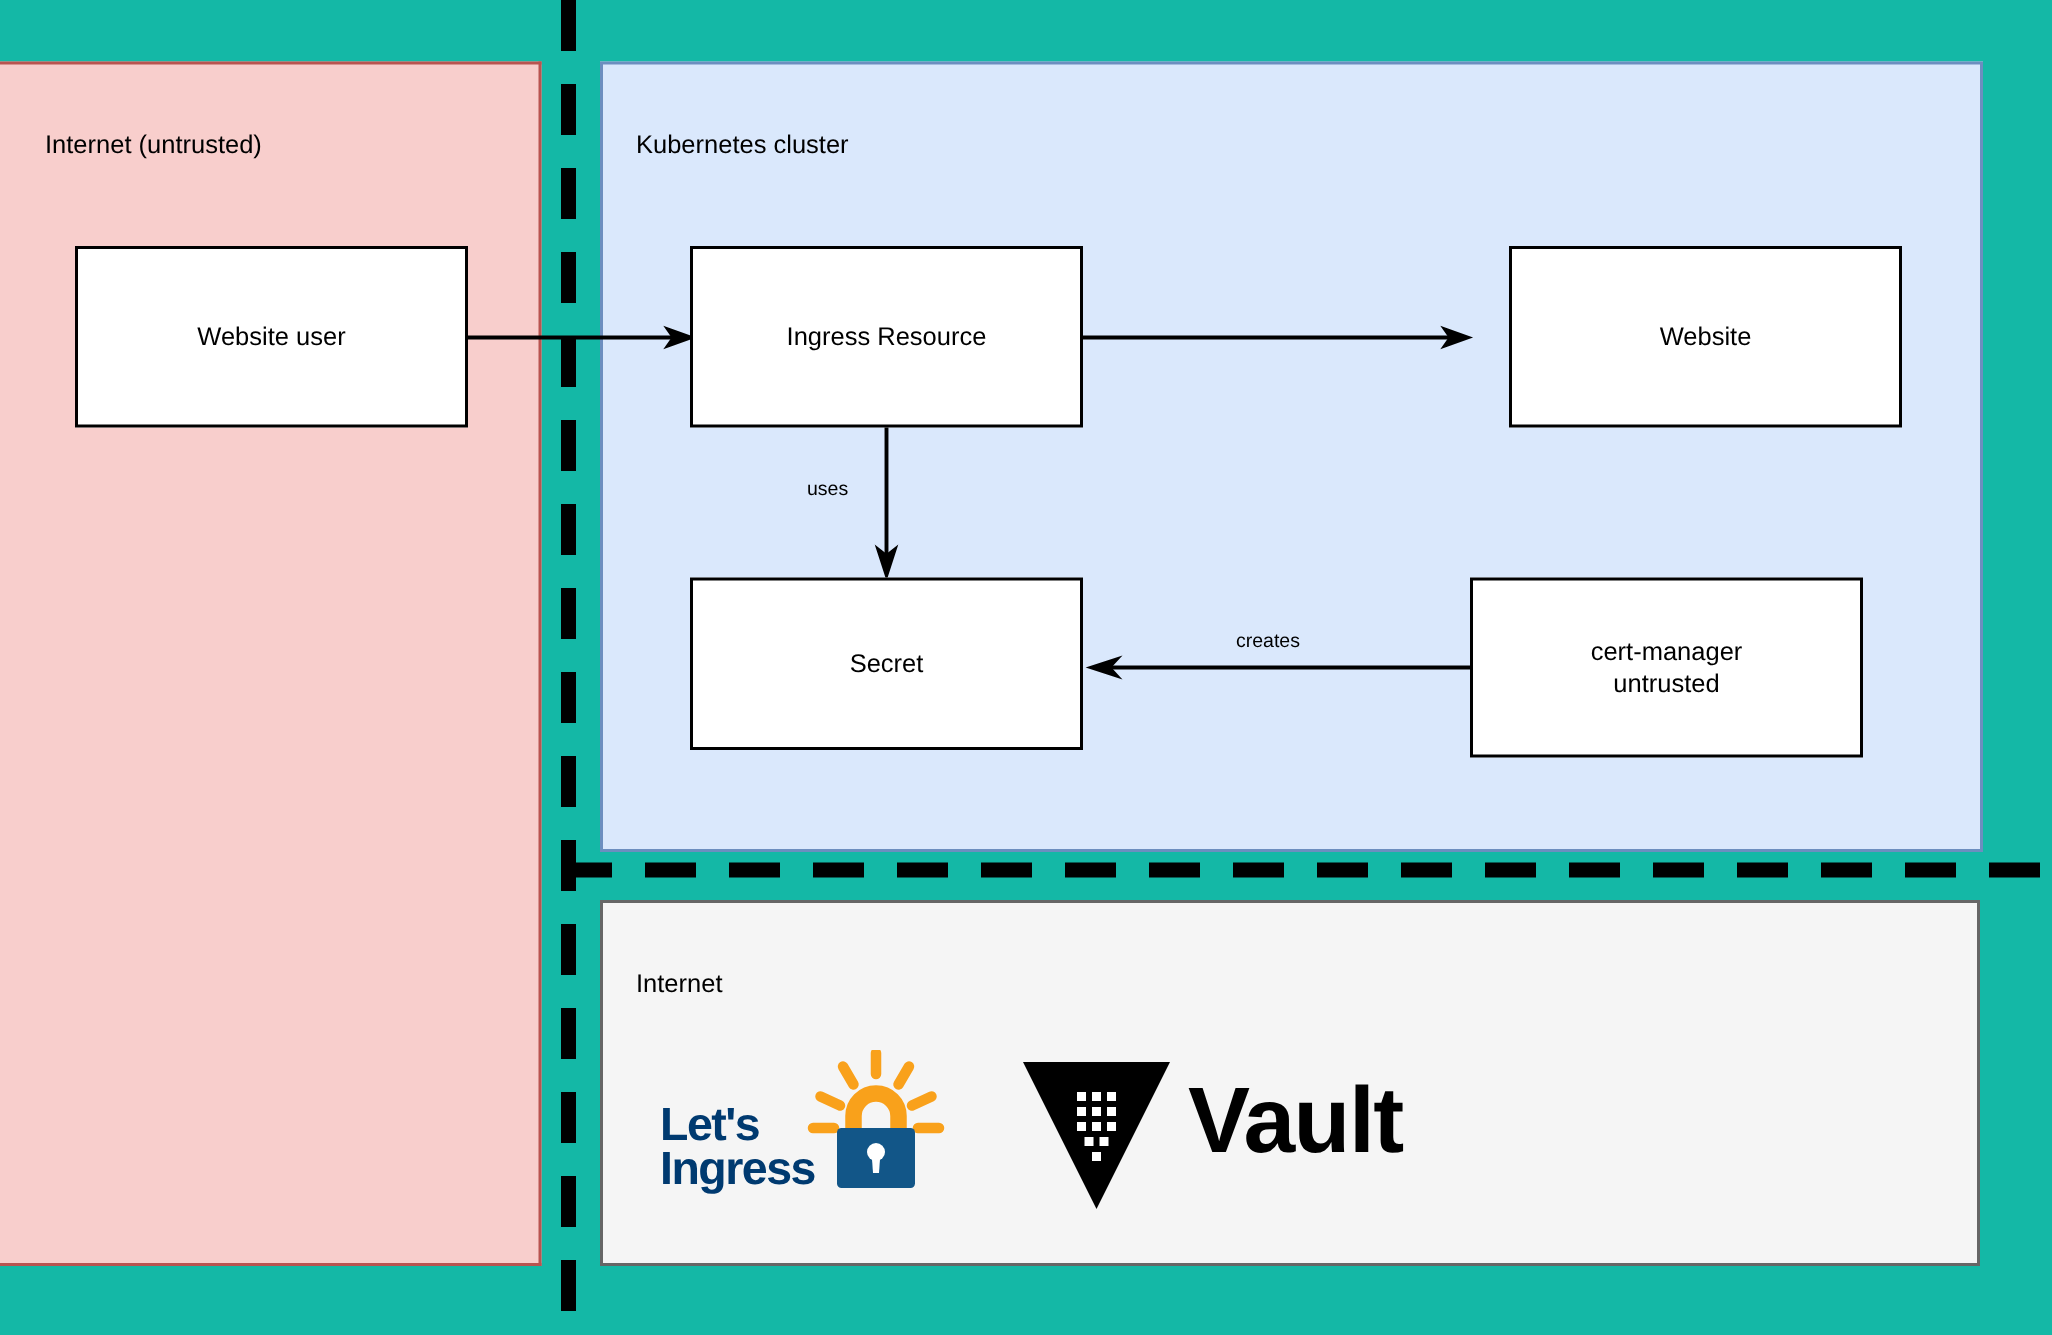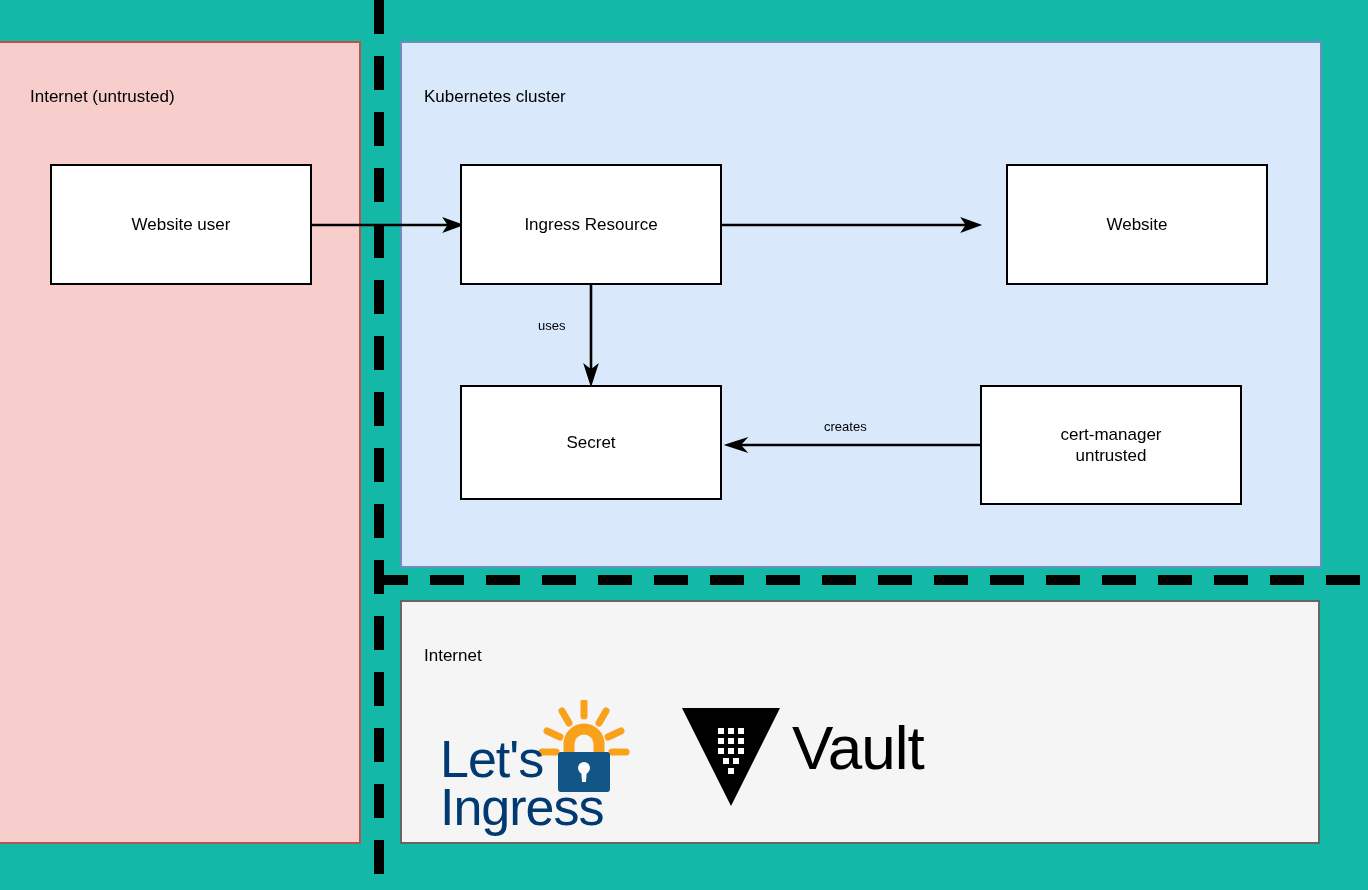--- a/index.html
+++ b/index.html
@@ -127,31 +127,31 @@
     position: absolute;
   }
   #logo-letsencrypt { left: 440px; top: 700px; width: 190px; height: 120px; }
   #logo-vault       { left: 680px; top: 705px; width: 270px; height: 112px; }
   #logo-venafi      { left: 978px; top: 722px; width: 300px; height: 80px; }
 
   .le-text {
     position: absolute;
     left: 0px;
     top: 36px;
-    font-weight: normal;
-    font-size: 52px;
+    font-weight: bold;
+    font-size: 31px;
     line-height: 0.92;
     color: #003a70;
     letter-spacing: -1px;
   }
   .vault-text {
     position: absolute;
     left: 112px;
     top: 12px;
-    font-weight: normal;
+    font-weight: bold;
     font-size: 62px;
     line-height: 1;
     color: #000000;
     letter-spacing: -1px;
   }
   .venafi-text {
     position: absolute;
     left: 86px;
     top: 2px;
     font-weight: bold;

